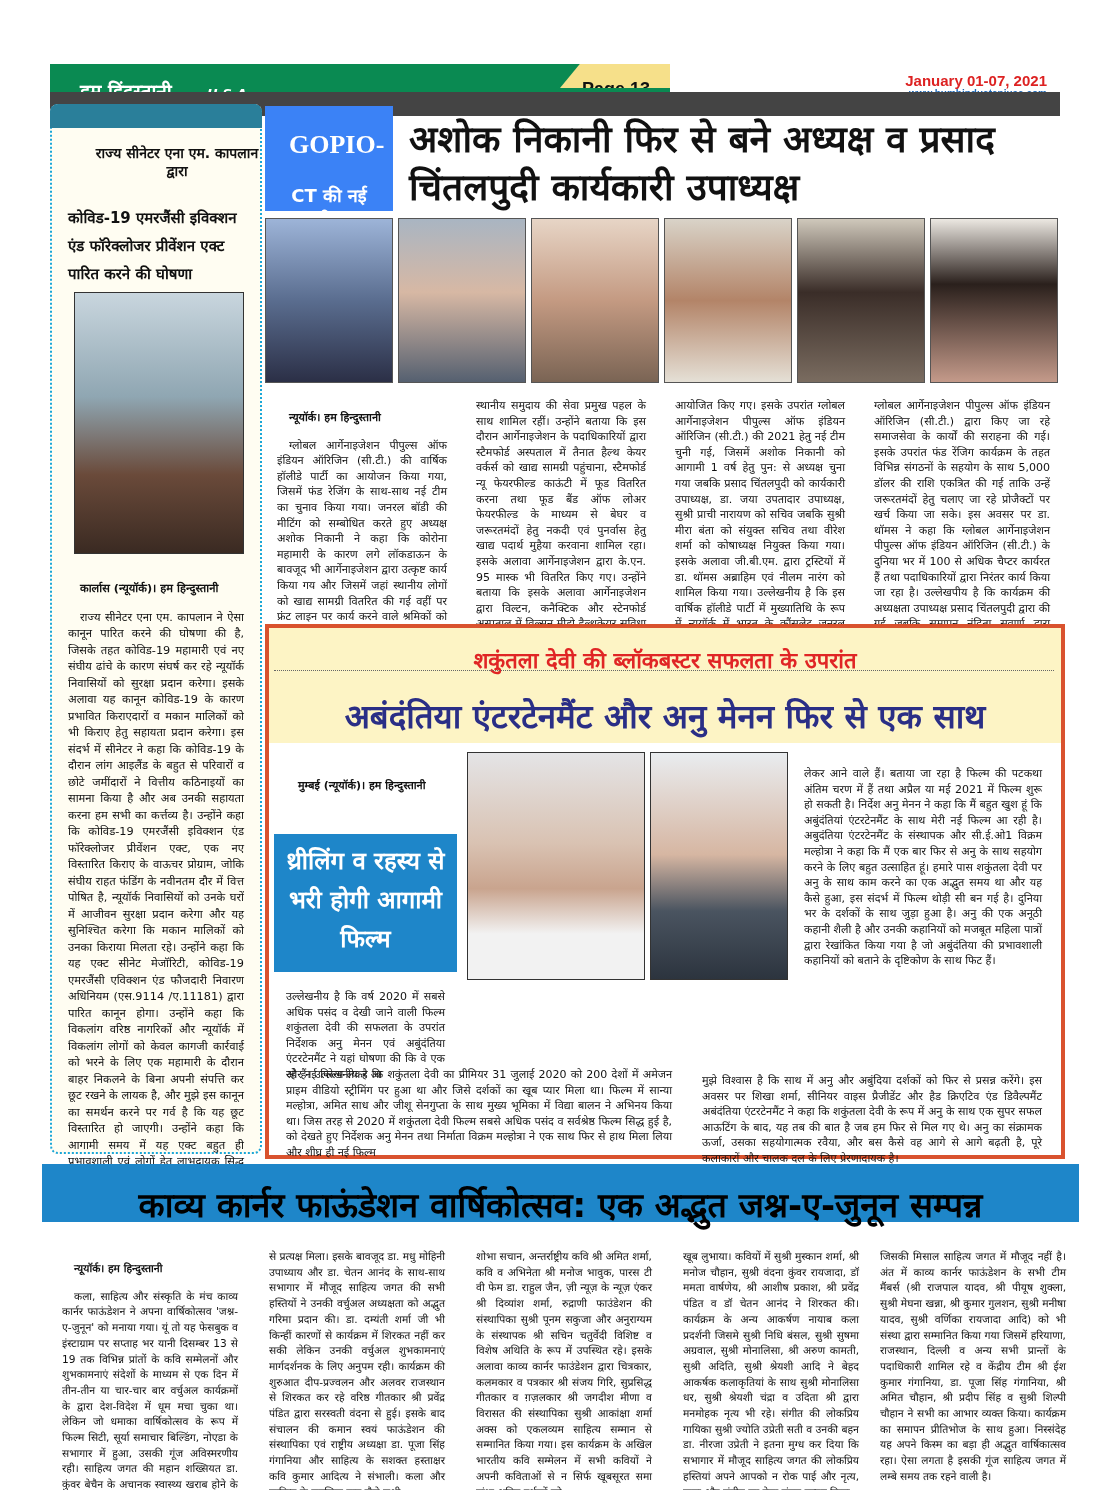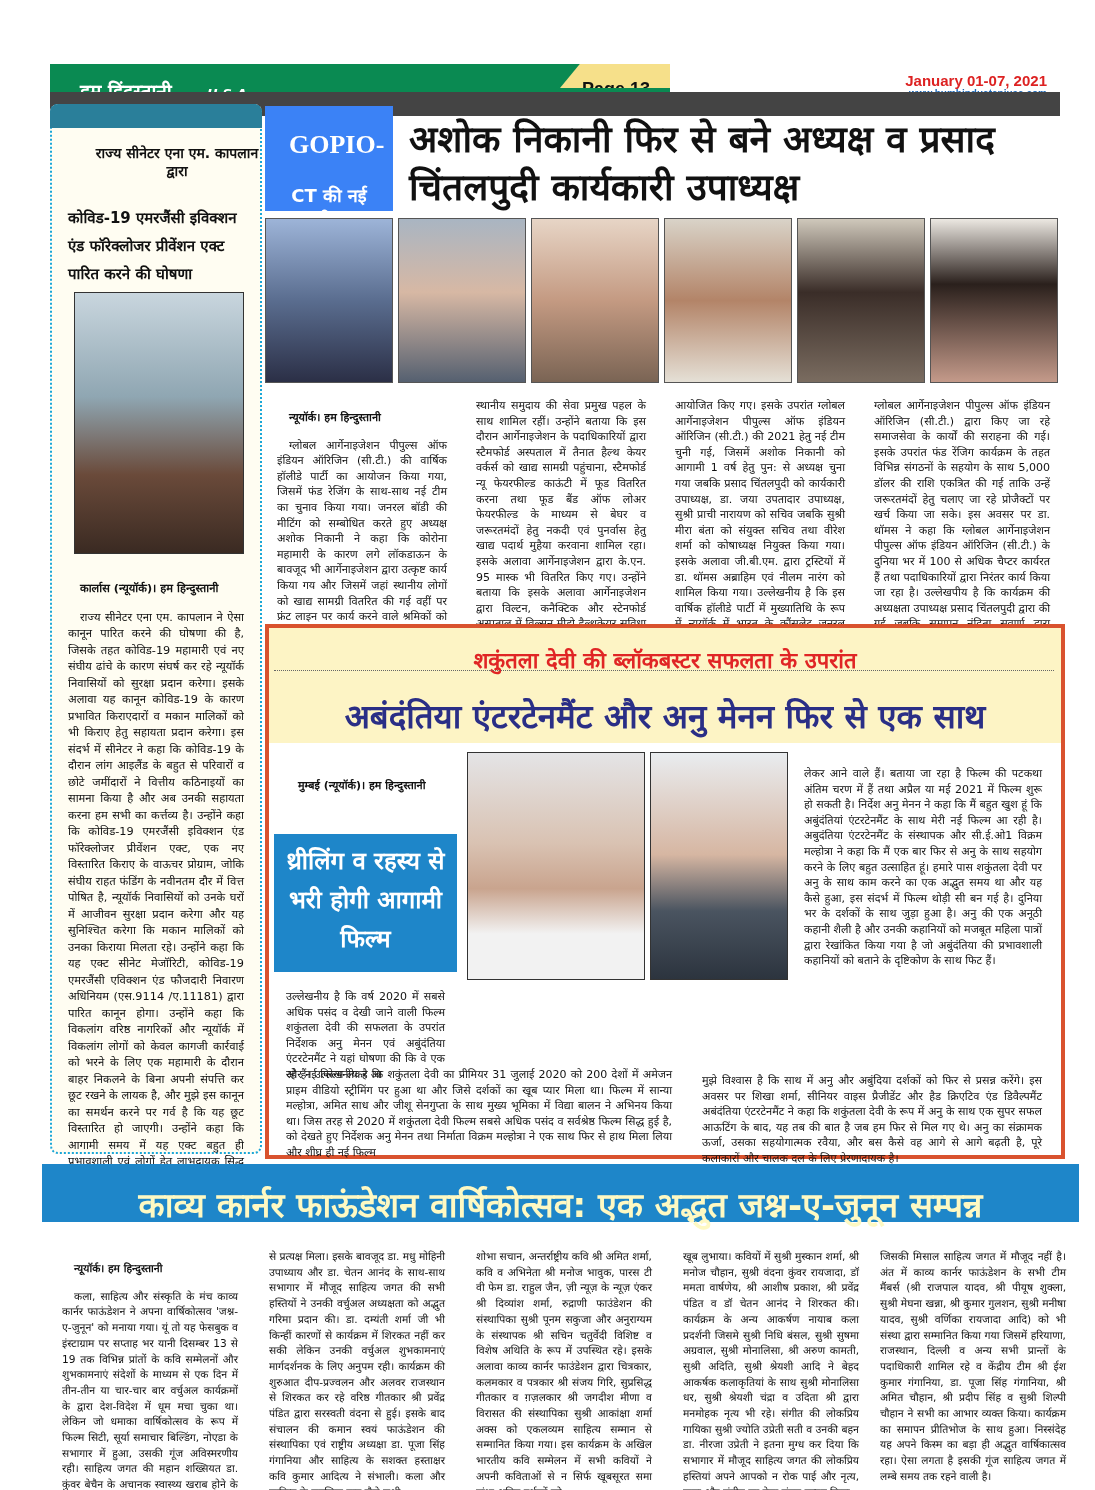--- a/index.html
+++ b/index.html
@@ -33,21 +33,21 @@
 
   .film-box { position: absolute; left: 253px; top: 612px; width: 800px; height: 535px; border: 4px solid #d9522e; }
   .film-head-bg { position: absolute; left: 257px; top: 616px; width: 792px; height: 115px; background: #fdf4c5; }
   .film-kicker { position: absolute; left: 257px; top: 620px; width: 792px; text-align: center; color: #e02525; font-weight: bold; font-size: 22px; }
   .film-dots { position: absolute; left: 262px; top: 658px; width: 780px; border-top: 1px dotted #666; }
   .film-head { position: absolute; left: 257px; top: 663px; width: 792px; text-align: center; color: #2a2e86; font-weight: bold; font-size: 33px; line-height: 60px; }
   .blue-box { position: absolute; left: 262px; top: 822px; width: 183px; height: 138px; background: #1e86c9; color: #ffffff; text-align: center; font-weight: bold; font-size: 24px; line-height: 39px; padding-top: 8px; }
   .film-photo1 { position: absolute; left: 455px; top: 740px; width: 178px; height: 228px; border: 1px solid #333; background: linear-gradient(180deg,#e4e4e6 0%,#d9c2b2 40%,#c9a48e 60%,#f2f2f2 80%); }
   .film-photo2 { position: absolute; left: 638px; top: 740px; width: 138px; height: 228px; border: 1px solid #333; background: linear-gradient(180deg,#e9ecef 0%,#d6b6a2 45%,#4a5460 70%,#2c343e 100%); }
 
-  .poetry-head { position: absolute; left: 30px; top: 1152px; width: 1037px; height: 58px; background: #1e86c9; color: #fef9c3; text-align: center; font-weight: bold; font-size: 34px; line-height: 58px; }
+  .poetry-head { position: absolute; left: 30px; top: 1152px; width: 1037px; height: 58px; background: #1e86c9; color: #000000; text-align: center; font-weight: bold; font-size: 34px; line-height: 58px; }
   .bcol { position: absolute; top: 1225px; width: 200px; font-size: 10.6px; line-height: 15.7px; text-align: justify; }
 </style>
 </head>
 <body>
 
 <div class="masthead">
   <div class="mast-title"><span>हम हिंदुस्तानी,</span><i>U.S.A.</i></div>
 </div>
 <div class="page-tab">
     <span>Page 13</span>

